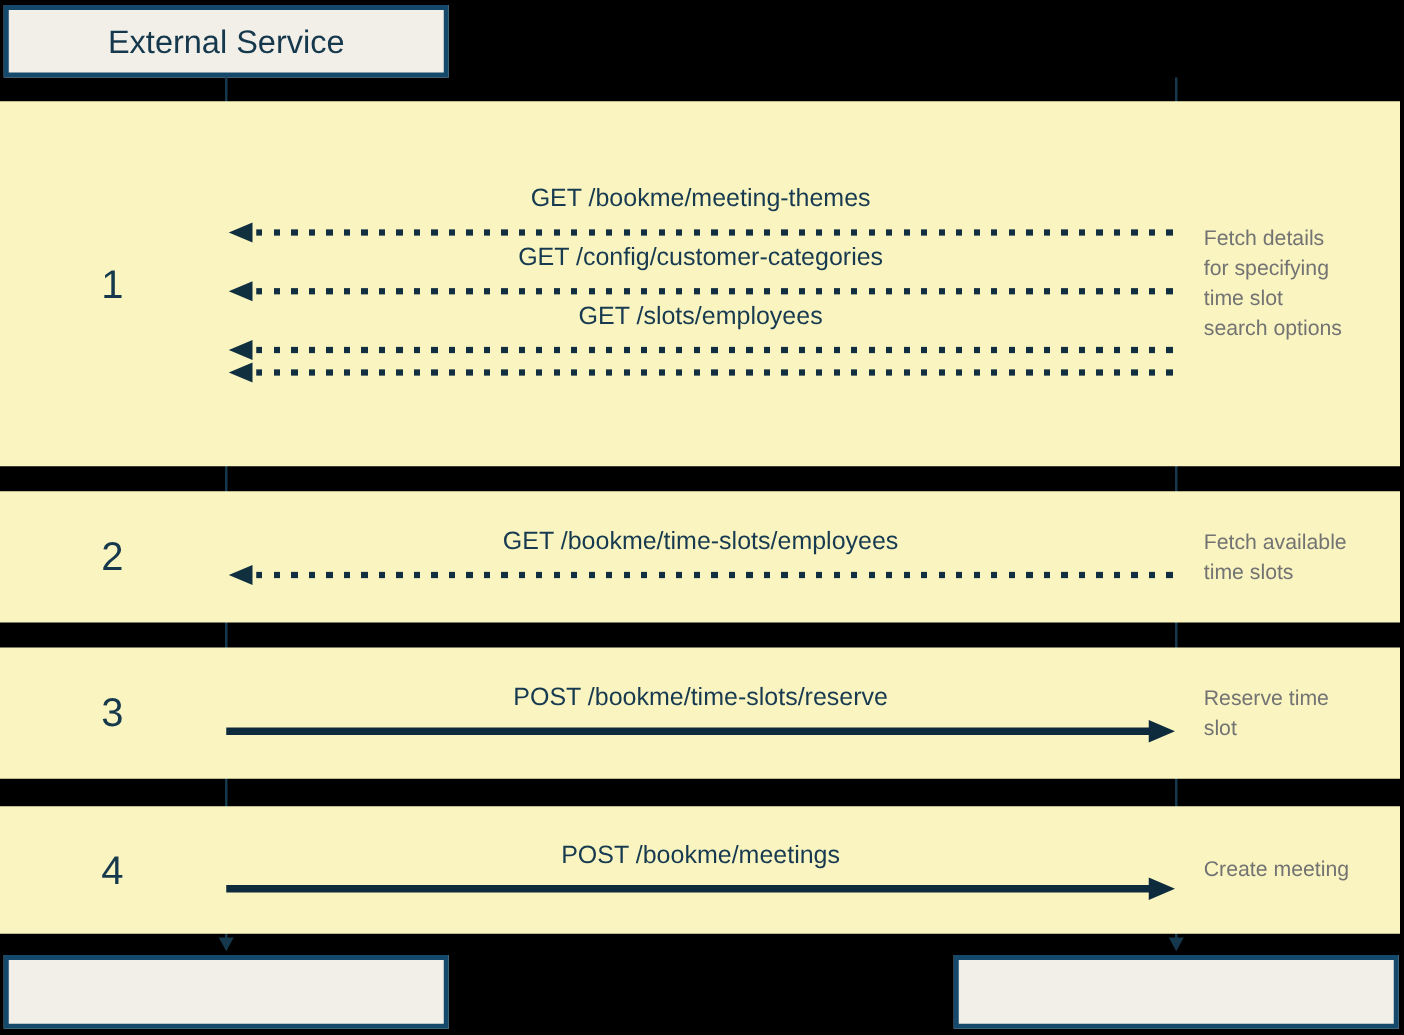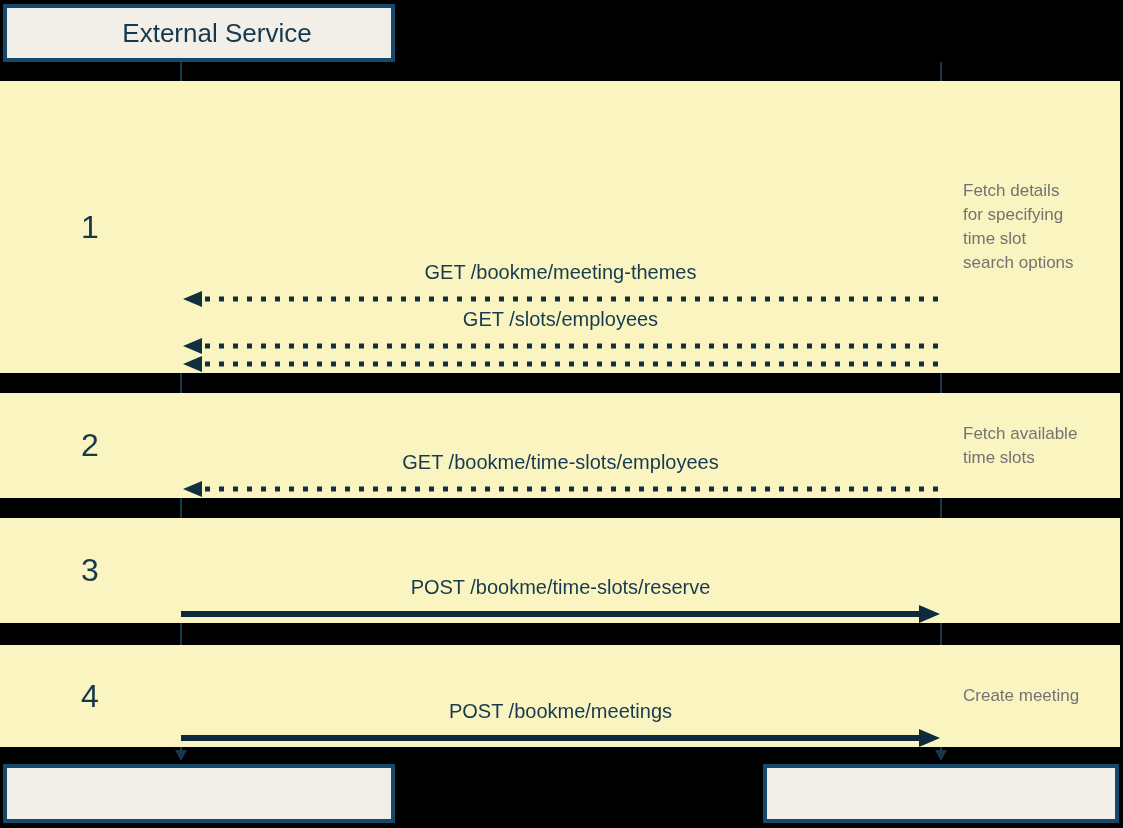--- a/index.html
+++ b/index.html
@@ -24,21 +24,21 @@
     background: #f2efe8;
     border: 4px solid #15496b;
     display: flex;
     align-items: center;
     justify-content: center;
     font-size: 26px;
     color: #16384d;
   }
   .actor-top { top: 4px; }
   .actor-bottom { top: 764px; height: 51px; }
-  .actor-left { left: 3px; padding-left: 36px; }
+  .actor-left { left: 3px; }
   .actor-right { left: 763px; }
 
   
   .lifeline {
     position: absolute;
     top: 62px;
     width: 2px;
     height: 690px;
     background: #16384d;
   }
@@ -78,21 +78,21 @@
     color: #16384d;
   }
 
   .messages {
     position: absolute;
     left: 181px;
     width: 759px;
     top: 0; bottom: 0;
     display: flex;
     flex-direction: column;
-    justify-content: flex-end;
+    justify-content: center;
   }
   .message { display: flex; flex-direction: column; }
   .msg-label {
     text-align: center;
     font-size: 20px;
     color: #173a50;
     margin-bottom: 6px;
   }
   .arrow-row {
     position: relative;
@@ -169,20 +169,27 @@
     <div class="band-number">1</div>
     <div class="messages">
       <div class="message">
         <div class="msg-label">GET /bookme/meeting-themes</div>
         <div class="arrow-row">
           <span class="head-left"></span>
           <span class="dotted-line"></span>
         </div>
       </div>
       <div class="message">
+        <div class="msg-label">GET /config/customer-categories</div>
+        <div class="arrow-row">
+          <span class="head-left"></span>
+          <span class="dotted-line"></span>
+        </div>
+      </div>
+      <div class="message">
         <div class="msg-label">GET /slots/employees</div>
         <div class="arrow-row">
           <span class="head-left"></span>
           <span class="dotted-line"></span>
         </div>
       </div>
       <div class="message">
         <div class="arrow-row">
           <span class="head-left"></span>
           <span class="dotted-line"></span>
@@ -214,20 +221,22 @@
     <div class="band-number">3</div>
     <div class="messages">
       <div class="message">
         <div class="msg-label">POST /bookme/time-slots/reserve</div>
         <div class="arrow-row">
           <span class="solid-line"></span>
           <span class="head-right"></span>
         </div>
       </div>
     </div>
+    <div class="band-note">Reserve time
+slot</div>
   </div>
 
   <div class="band band-4">
     <div class="band-number">4</div>
     <div class="messages">
       <div class="message">
         <div class="msg-label">POST /bookme/meetings</div>
         <div class="arrow-row">
           <span class="solid-line"></span>
           <span class="head-right"></span>

